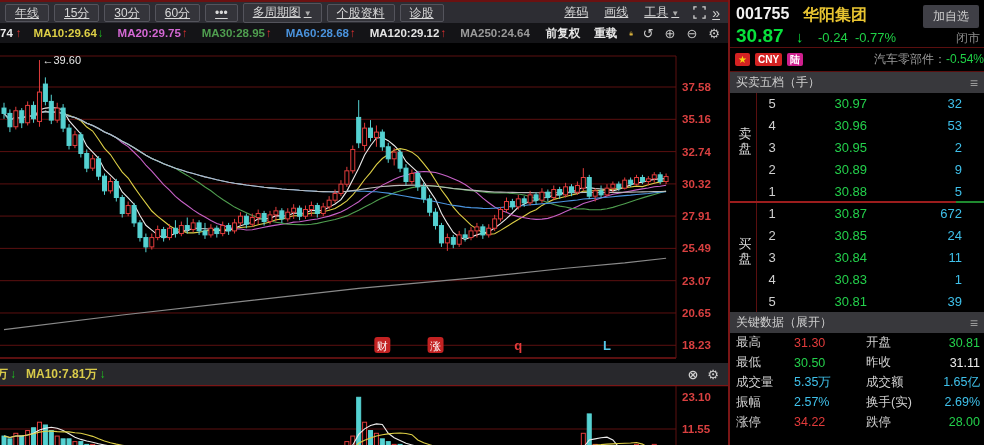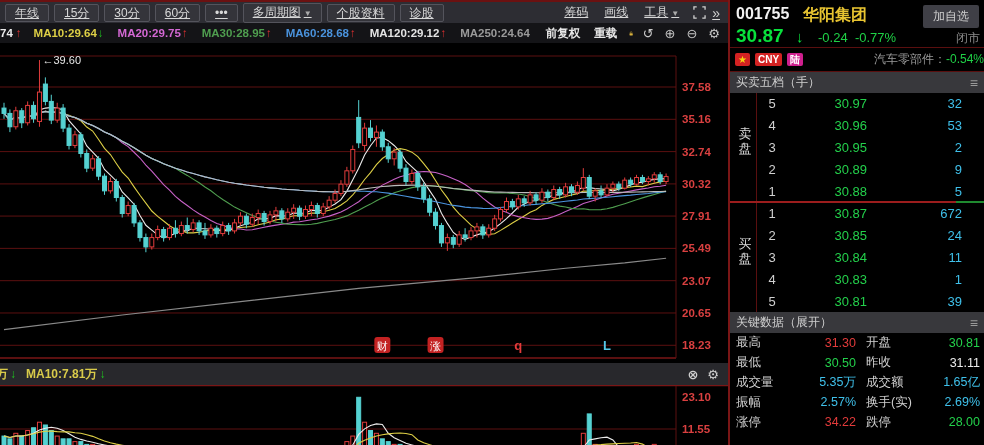--- a/index.html
+++ b/index.html
@@ -62,21 +62,21 @@
   .brow{display:flex;align-items:center;height:21.8px;font-size:13px;cursor:pointer;}
   .brow .lv{width:30px;text-align:center;color:#d0d0d0;}
   .brow .pr{width:80px;text-align:right;color:#23d04b;}
   .brow .vo{width:95px;text-align:right;color:#3fc0ea;}
   .bdiv{position:absolute;left:0;right:0;height:2px;background:#9c1d1d;}
   .bdiv .gseg{position:absolute;right:0;top:0;width:28px;height:2px;background:#1f8a2f;}
   .kd{position:relative;}
   .kdrow{display:flex;height:19.8px;align-items:center;font-size:12.5px;}
   .kdrow .l{color:#cfcfcf;}
   .kd-l1{width:58px;margin-left:6px;}
-  .kd-v1{width:62px;text-align:right;}
+  .kd-v1{width:62px;}
   .kd-l2{width:64px;margin-left:10px;}
   .kd-v2{flex:1;text-align:right;margin-right:4px;}
 </style>
 </head>
 <body>
 
 <div id="app">
   <div class="topline"></div>
 
   <div class="toolbar">

